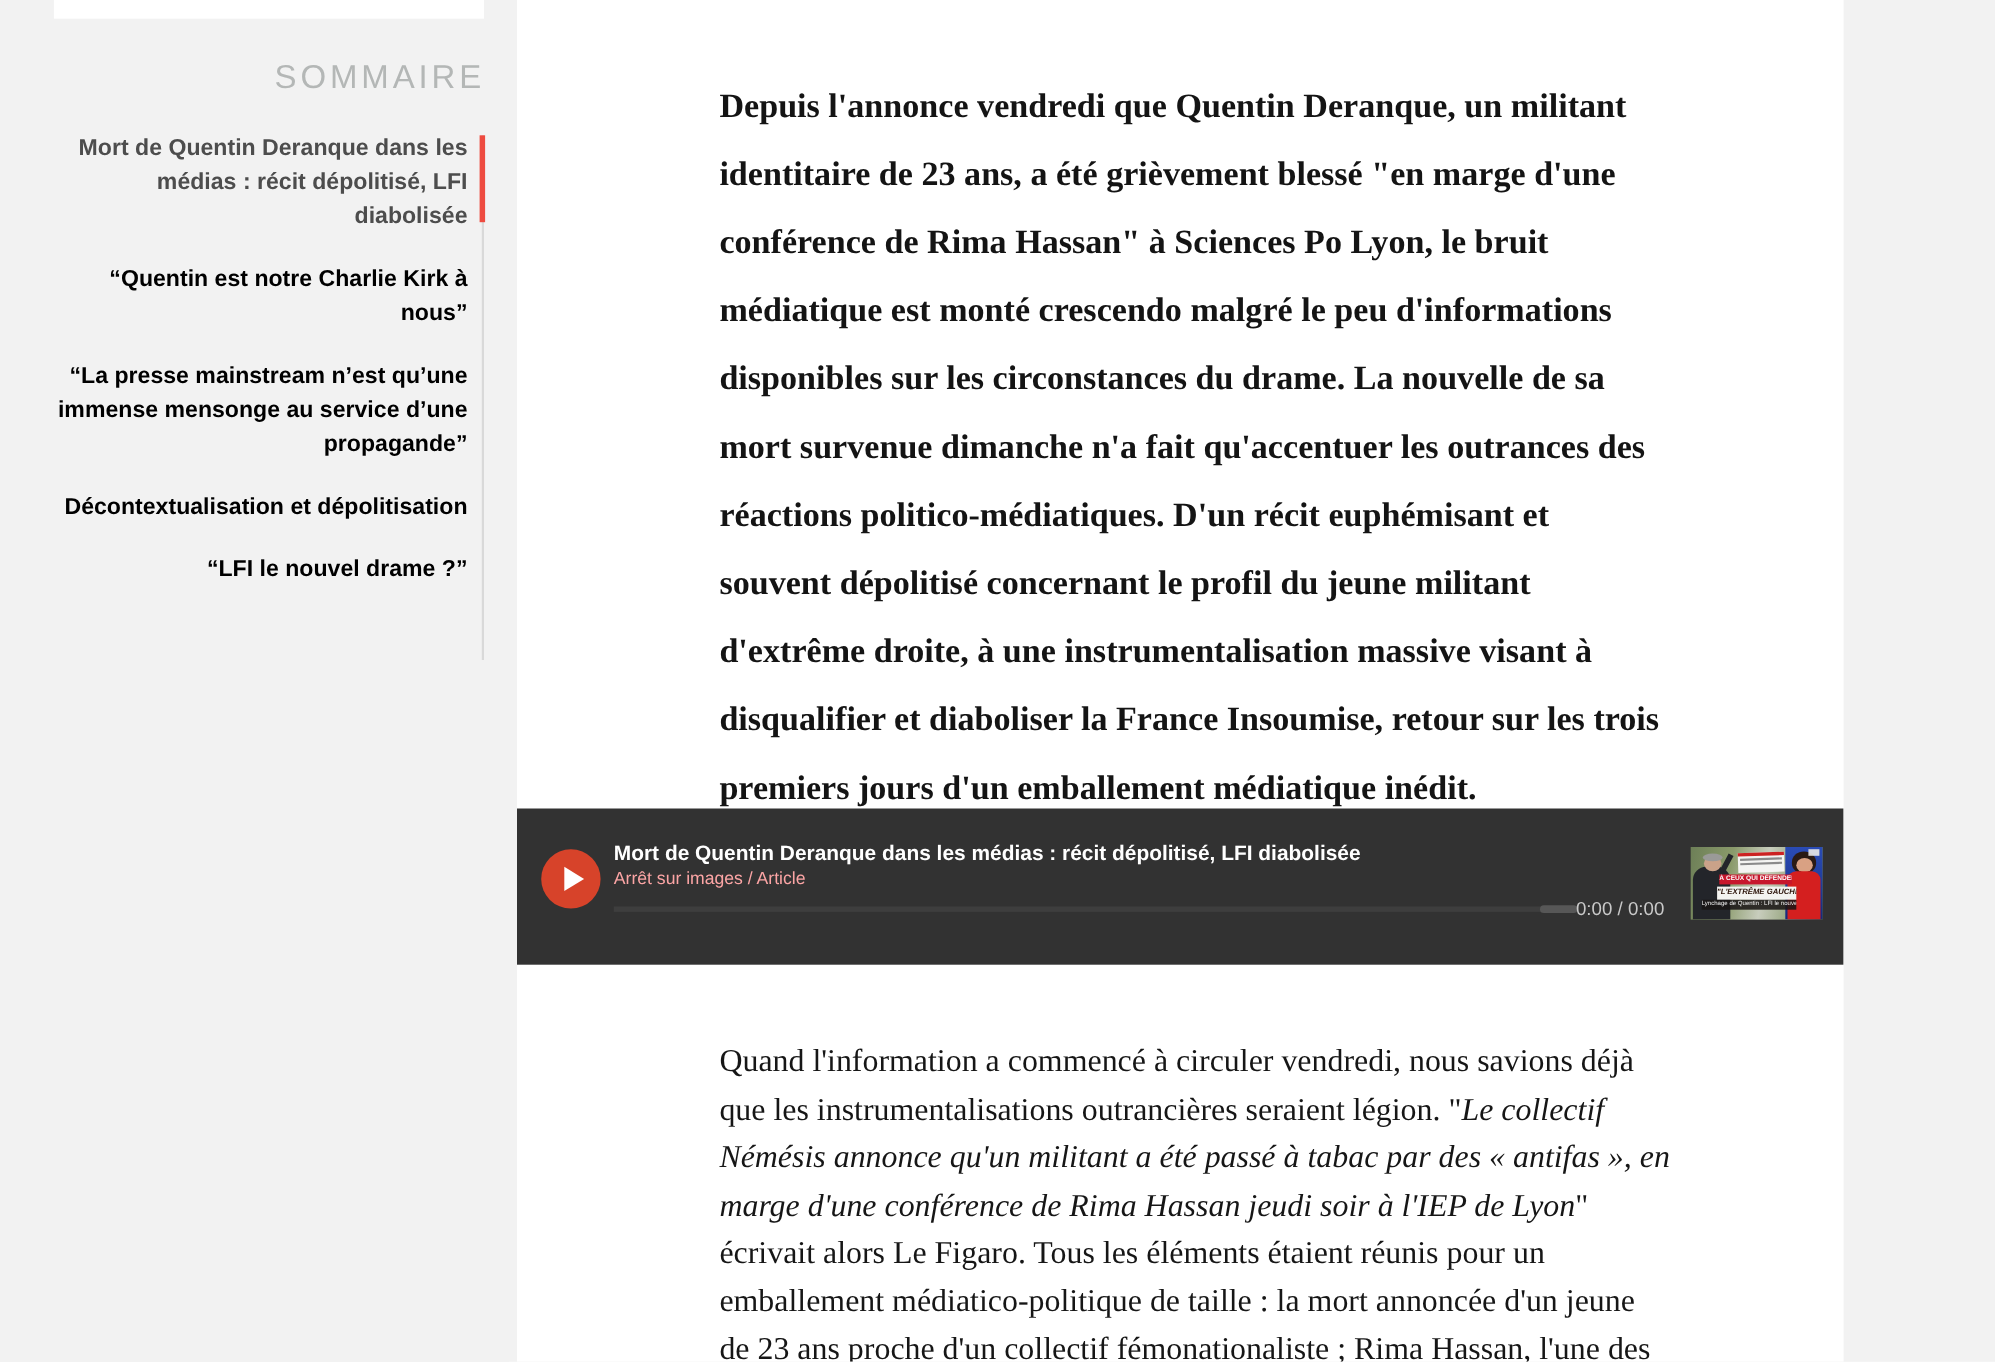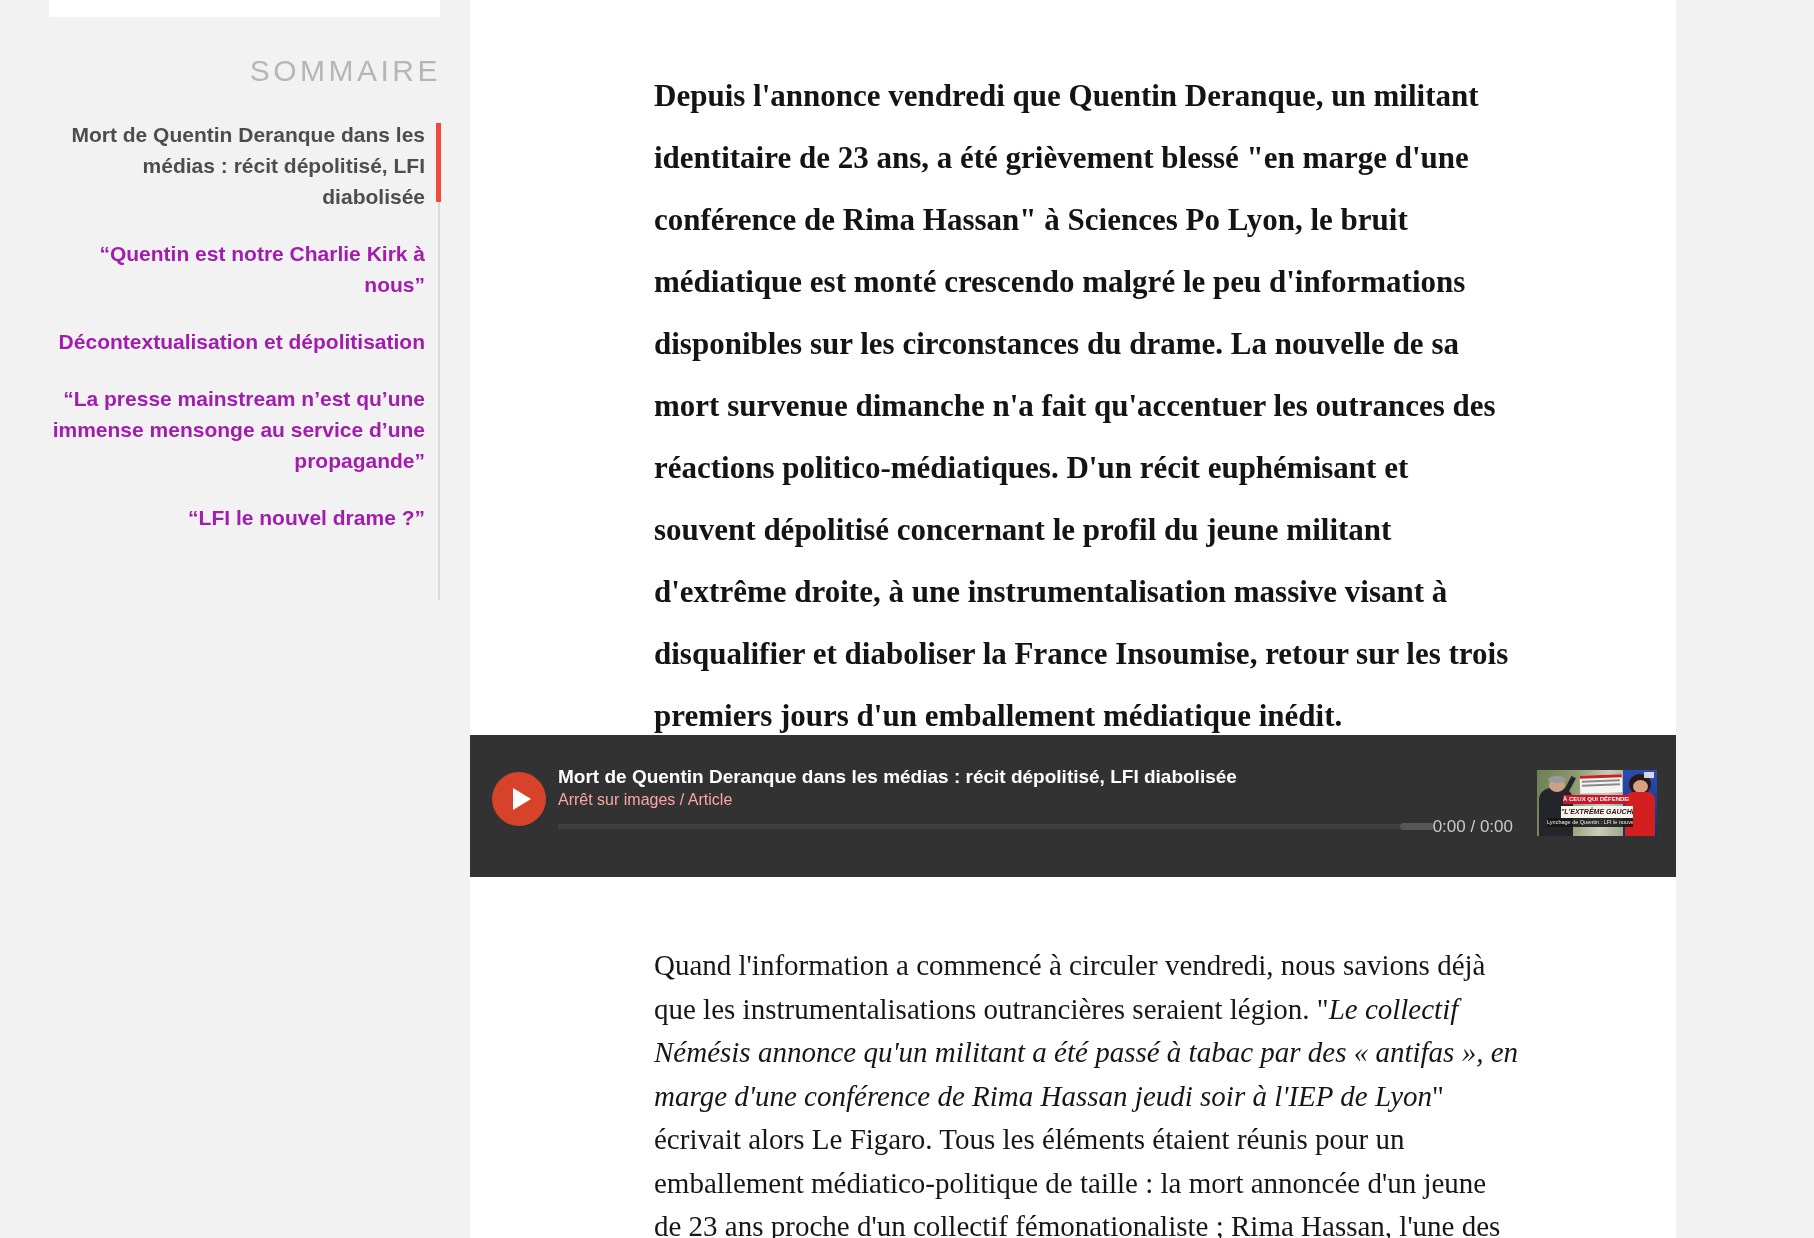--- a/index.html
+++ b/index.html
@@ -4,21 +4,21 @@
 <style>
   html,body{margin:0;padding:0;}
   body{width:1814px;height:1238px;background:#f2f2f2;font-family:"Liberation Sans",sans-serif;overflow:hidden;position:relative;}
   .stage{position:absolute;left:0;top:0;width:1814px;height:1076px;text-decoration:underline;}
 
   
   .top-card{position:absolute;left:49px;top:0;width:391px;height:17px;background:#ffffff;}
   .sidebar{position:absolute;left:0;top:0;width:470px;height:1238px;}
   .sommaire{position:absolute;top:54px;right:29px;font-size:30px;letter-spacing:3.5px;color:#b4b7b6;font-weight:400;}
   .toc{position:absolute;top:119px;right:45px;width:388px;text-align:right;}
-  .toc-item{font-size:21px;font-weight:bold;line-height:31px;color:#a21caf;margin-bottom:26px;cursor:pointer;}
+  .toc-item{font-size:21px;font-weight:bold;line-height:31px;color:#000000;margin-bottom:26px;cursor:pointer;}
   .toc-item.active{color:#4d4d4d;}
   .toc-track{position:absolute;left:438px;top:123px;width:2px;height:477px;background:#d9d9d9;}
   .toc-progress{position:absolute;left:436px;top:123px;width:5px;height:79px;background:#ee4b40;}
 
   
   .main{position:absolute;left:470px;top:0;width:1206px;height:1238px;background:#ffffff;overflow:hidden;}
   .lede{position:absolute;left:184px;top:34px;width:862px;font-family:"Liberation Serif","DejaVu Serif",serif;
         font-size:31px;font-weight:700;line-height:62px;color:#141414;}
   .body-text{position:absolute;left:184px;top:915px;width:866px;font-family:"Liberation Serif","DejaVu Serif",serif;
         font-size:29px;font-weight:400;line-height:43.5px;color:#161616;}
@@ -63,22 +63,22 @@
 
 <div class="stage">
 
   <div class="sidebar">
     <div class="top-card"></div>
     <div class="sommaire">SOMMAIRE</div>
 
     <div class="toc">
       <div class="toc-item active">Mort de Quentin Deranque dans les médias : récit dépolitisé, LFI diabolisée</div>
       <div class="toc-item">“Quentin est notre Charlie Kirk à nous”</div>
+      <div class="toc-item">“La presse mainstream n’est qu’une immense mensonge au service d’une propagande”</div>
       <div class="toc-item">Décontextualisation et dépolitisation</div>
-      <div class="toc-item">“La presse mainstream n’est qu’une immense mensonge au service d’une propagande”</div>
       <div class="toc-item">“LFI le nouvel drame ?”</div>
     </div>
 
     <div class="toc-track"></div>
     <div class="toc-progress"></div>
   </div>
 
   <div class="main">
 
     <p class="lede">Depuis l'annonce vendredi que Quentin Deranque, un militant identitaire de 23 ans, a été grièvement blessé "en marge d'une conférence de Rima Hassan" à Sciences Po Lyon, le bruit médiatique est monté crescendo malgré le peu d'informations disponibles sur les circonstances du drame. La nouvelle de sa mort survenue dimanche n'a fait qu'accentuer les outrances des réactions politico-médiatiques. D'un récit euphémisant et souvent dépolitisé concernant le profil du jeune militant d'extrême droite, à une instrumentalisation massive visant à disqualifier et diaboliser la France Insoumise, retour sur les trois premiers jours d'un emballement médiatique inédit.</p>

